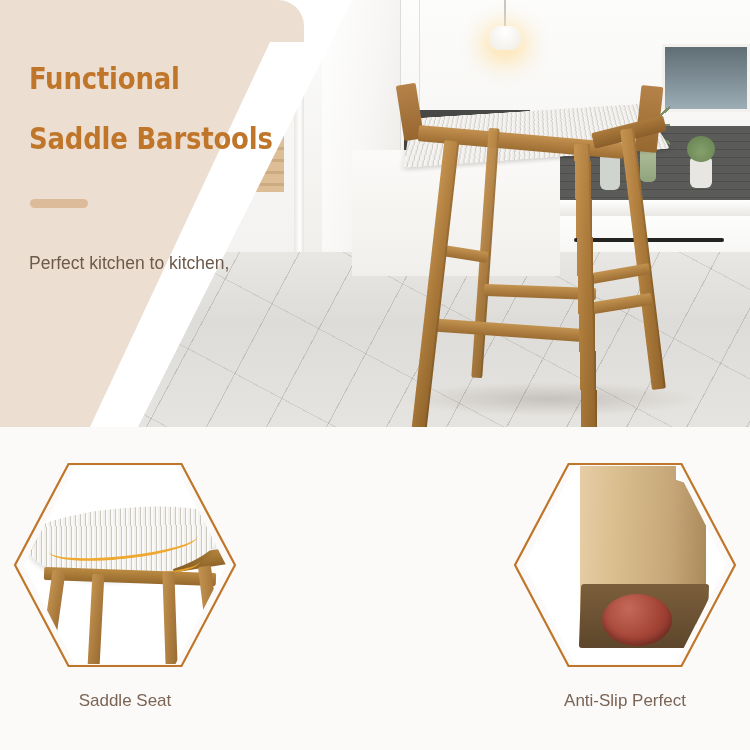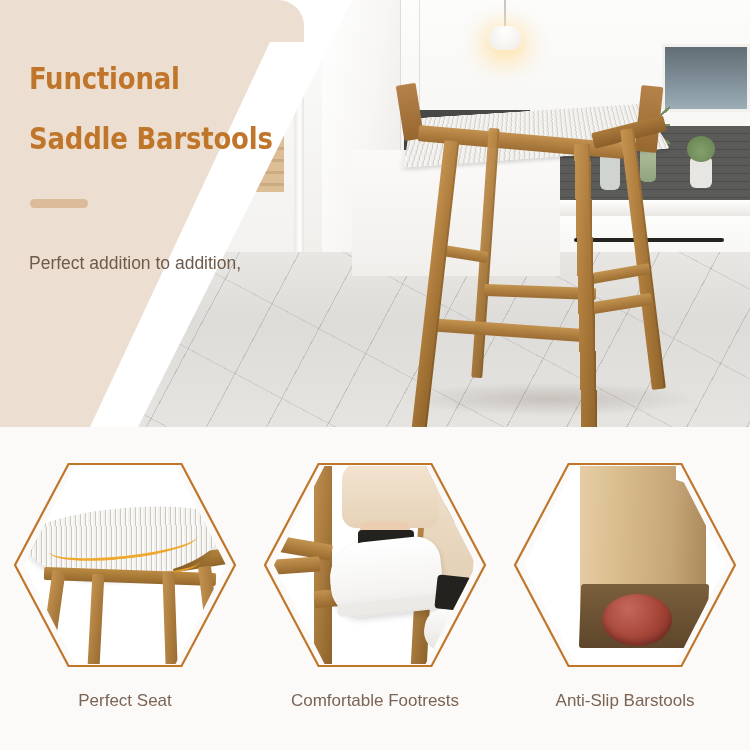--- a/index.html
+++ b/index.html
@@ -593,21 +593,21 @@
     <div class="hero-panel"></div>
     <div class="hero-panel-corner"></div>
 
     <div class="hero-copy">
       <div class="headline l1">Functional</div>
       <div class="headline l2">Saddle Barstools</div>
 
       <div class="rule"></div>
 
       <div class="subcopy">
-        <div>Perfect addition to addition,</div>
+        <div>Perfect kitchen to kitchen,</div>
       </div>
     </div>
   </div>
 
   <div class="features">
 
     <div class="feature f1">
       <div class="hex-wrap">
         <div class="hex-photo">
           <div class="f1-frame-l"></div>
@@ -618,57 +618,34 @@
           <div class="f1-apron"></div>
           <div class="f1-leg a"></div>
           <div class="f1-leg b"></div>
           <div class="f1-leg c"></div>
           <div class="f1-leg d"></div>
         </div>
         <svg class="hex-outline" viewBox="0 0 226 210">
           <polygon points="56.5,4 169.5,4 223,105 169.5,206 56.5,206 3,105" fill="none" stroke="#c0762a" stroke-width="2.2"></polygon>
         </svg>
       </div>
-      <div class="caption">Perfect Seat</div>
+      <div class="caption">Saddle Seat</div>
     </div>
 
-    <div class="feature f2">
-      <div class="hex-wrap">
-        <div class="hex-photo">
-          <div class="f2-postL"></div>
-          <div class="f2-rung midl"></div>
-          <div class="f2-rung lowl"></div>
-          <div class="f2-rung top"></div>
-          <div class="f2-postR"></div>
-          <div class="f2-pant2"></div>
-          <div class="f2-pant"></div>
-          <div class="f2-ankle"></div>
-          <div class="f2-sock"></div>
-          <div class="f2-rung low"></div>
-          <div class="f2-shoe"></div>
-          <div class="f2-sock2"></div>
-          <div class="f2-shoe2"></div>
-        </div>
-        <svg class="hex-outline" viewBox="0 0 226 210">
-          <polygon points="56.5,4 169.5,4 223,105 169.5,206 56.5,206 3,105" fill="none" stroke="#c0762a" stroke-width="2.2"></polygon>
-        </svg>
-      </div>
-      <div class="caption">Comfortable Footrests</div>
-    </div>
 
     <div class="feature f3">
       <div class="hex-wrap">
         <div class="hex-photo">
 
           <div class="f3-leg"></div>
           <div class="f3-leg-side"></div>
           <div class="f3-foot"></div>
           <div class="f3-pad"></div>
         </div>
         <svg class="hex-outline" viewBox="0 0 226 210">
           <polygon points="56.5,4 169.5,4 223,105 169.5,206 56.5,206 3,105" fill="none" stroke="#c0762a" stroke-width="2.2"></polygon>
         </svg>
       </div>
-      <div class="caption">Anti-Slip Barstools</div>
+      <div class="caption">Anti-Slip Perfect</div>
     </div>
 
   </div>
 </div>
 
 </body></html>

